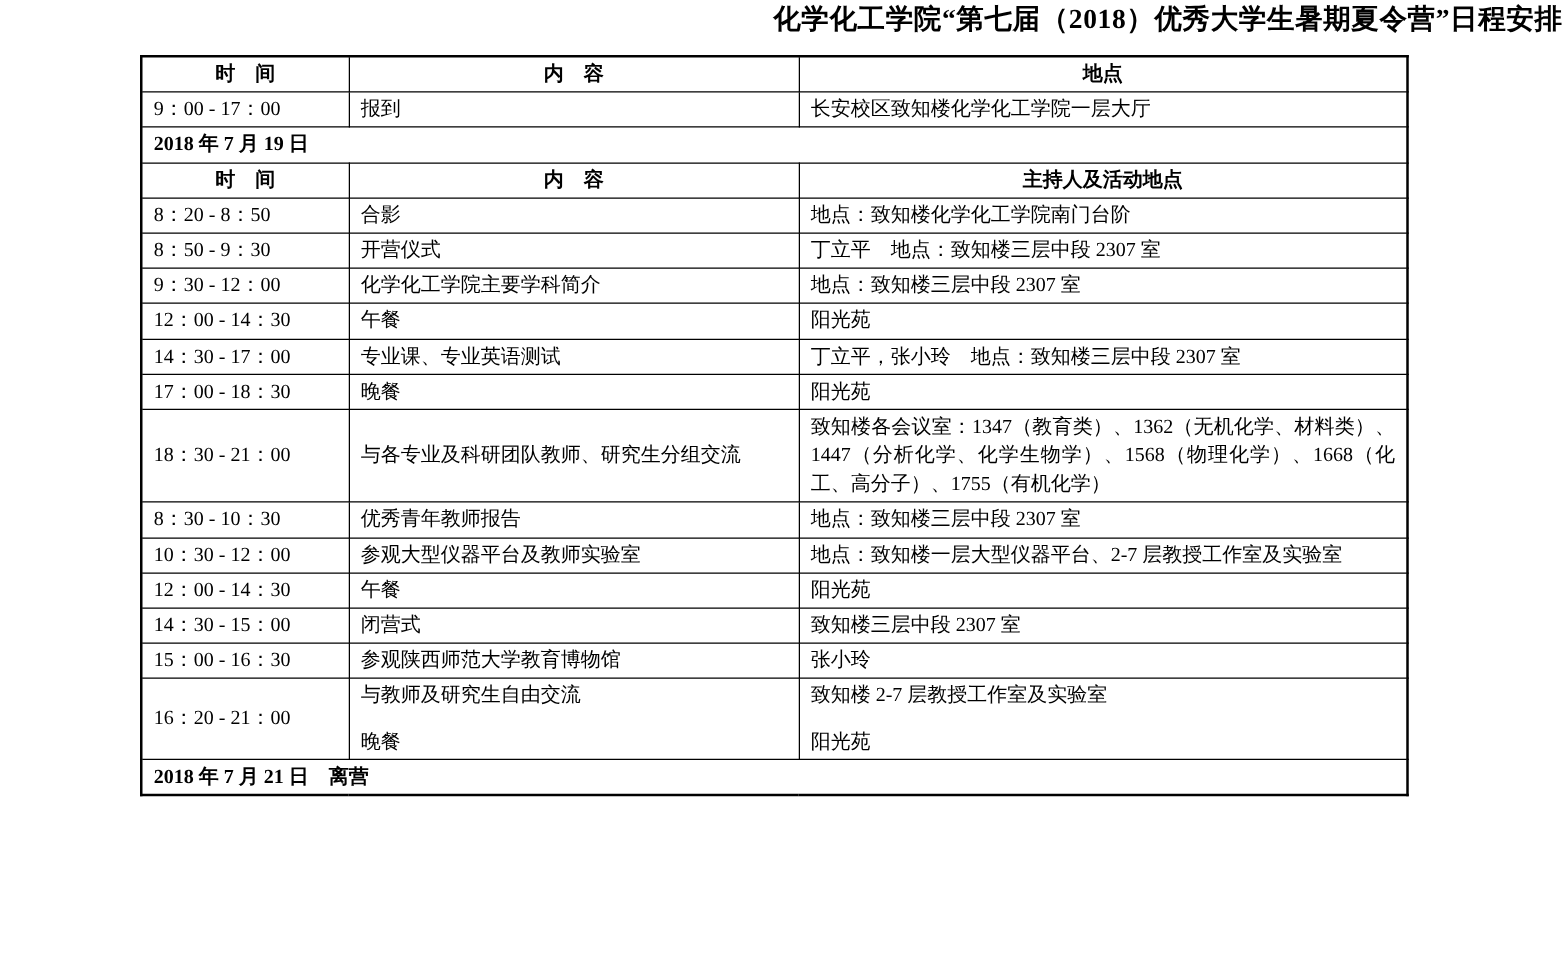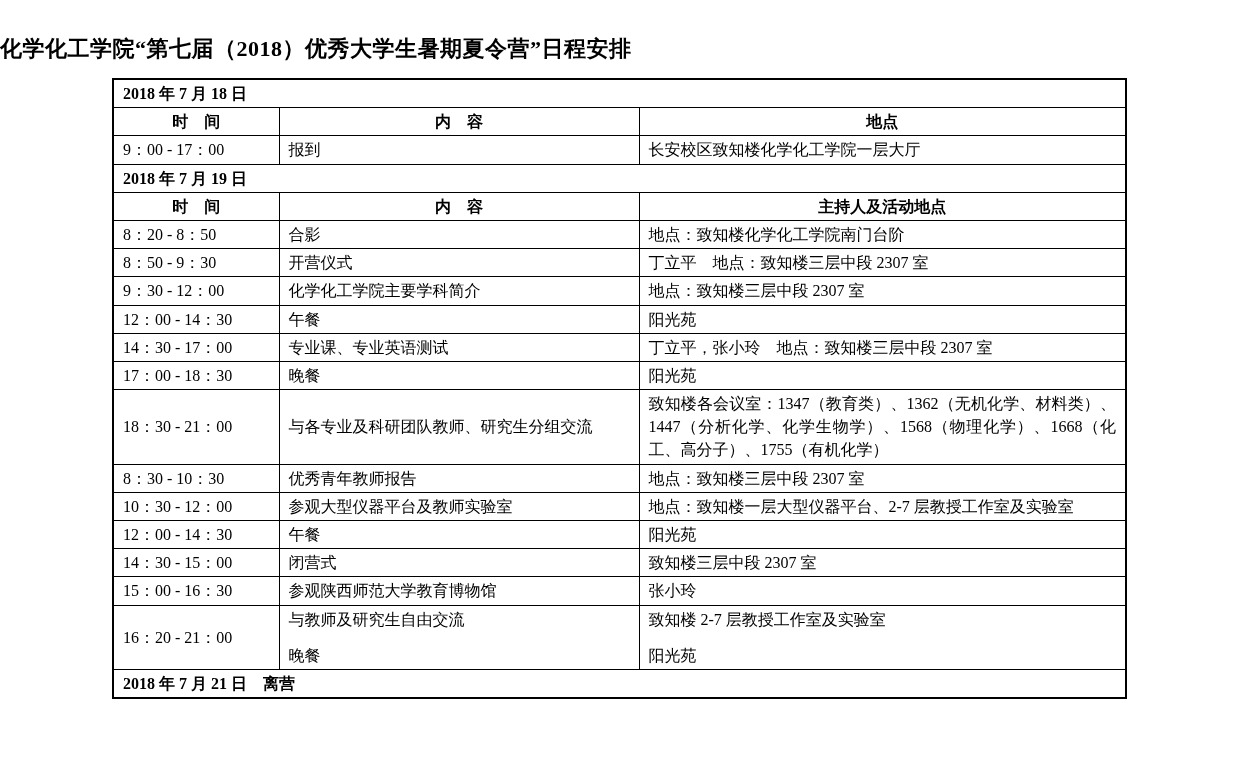--- a/index.html
+++ b/index.html
@@ -5,22 +5,21 @@
   * { box-sizing: border-box; margin: 0; padding: 0; }
   html, body {
     width: 1250px; height: 771px;
     background: #ffffff;
     font-family: "Liberation Serif", "DejaVu Serif", serif;
     color: #000000;
     overflow: hidden;
   }
   .page { position: relative; width: 1250px; height: 771px; }
   .doc-title {
-    margin-top: 34px;
-    text-align: left;
+    text-align: right;
     font-size: 22px;
     font-weight: bold;
     letter-spacing: 0.5px;
   }
   table.schedule {
     border-collapse: collapse;
     table-layout: fixed;
     width: 1013px;
     margin: 14px 0 0 112px;
     border: 2px solid #000000;
@@ -51,23 +50,20 @@
   <div class="doc-title">化学化工学院“第七届（2018）优秀大学生暑期夏令营”日程安排</div>
 
   <table class="schedule">
     <colgroup>
       <col class="c-time">
         <col class="c-content">
         <col class="c-location">
     </colgroup>
     <tbody>
 
-      <tr class="date-row">
-        <td class="date-cell" colspan="3">2018 年 7 月 18 日</td>
-      </tr>
       <tr class="header-row">
         <td>时　间</td>
         <td>内　容</td>
         <td>地点</td>
       </tr>
       <tr class="data-row">
         <td>9：00 - 17：00</td>
         <td>报到</td>
         <td>长安校区致知楼化学化工学院一层大厅</td>
       </tr>

